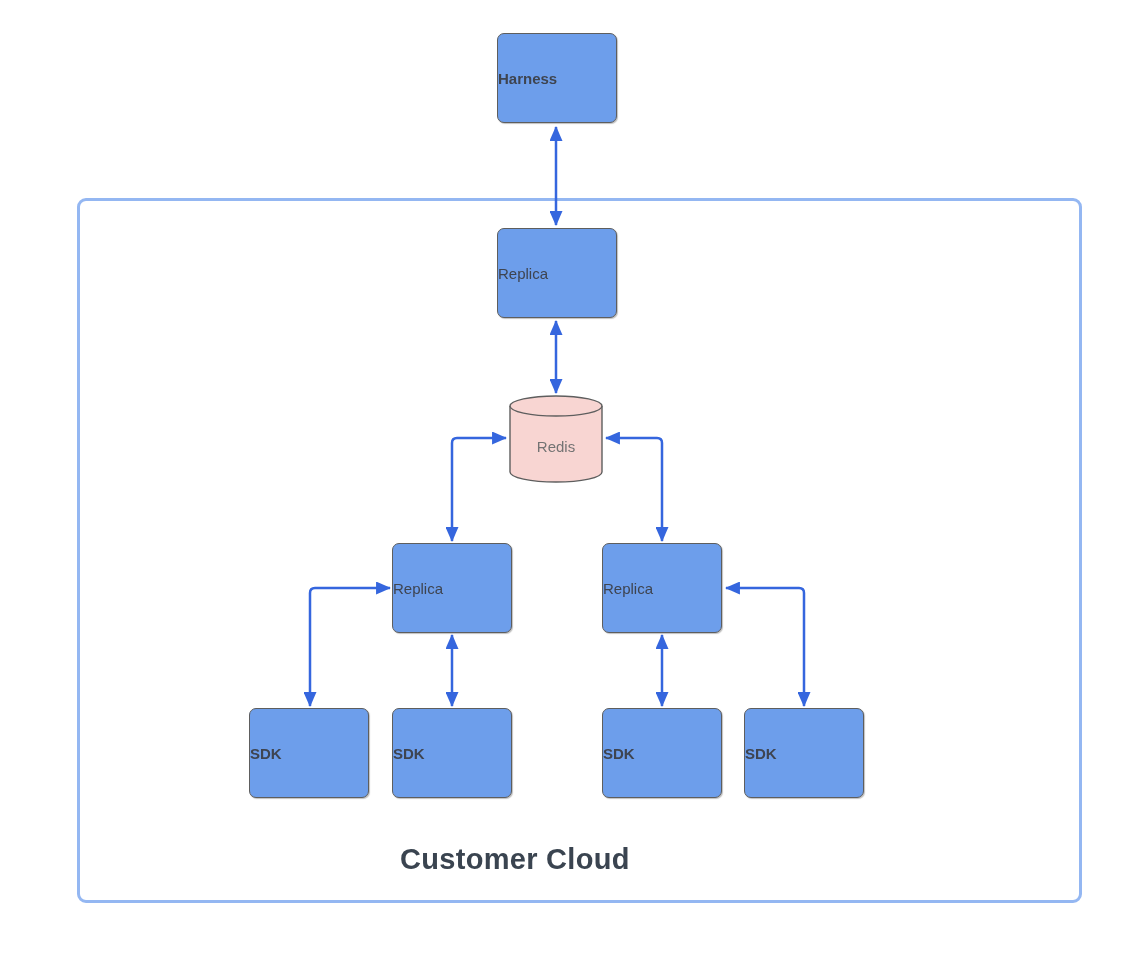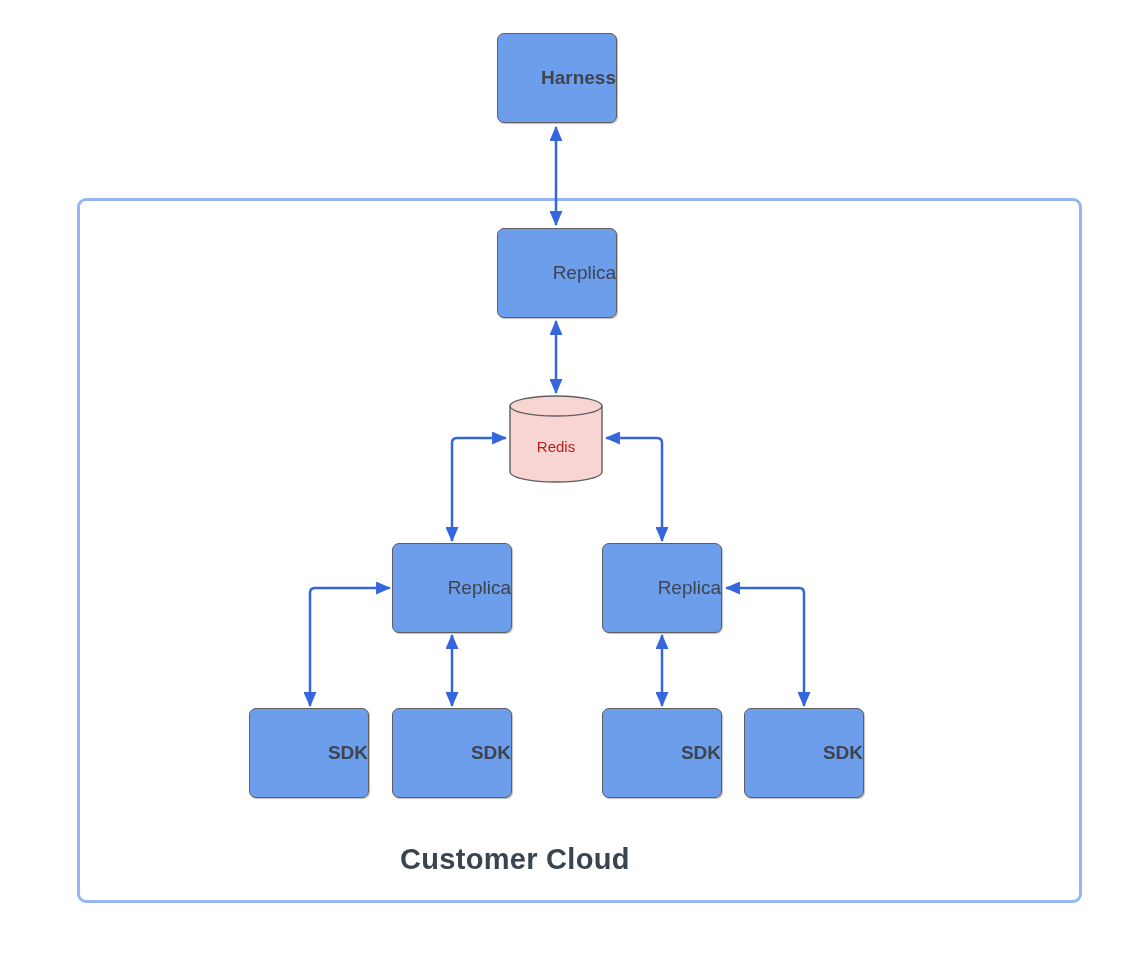--- a/index.html
+++ b/index.html
@@ -31,22 +31,22 @@
   }
   .node {
     position: absolute;
     width: 120px; height: 90px;
     background: #6d9eeb;
     border: 1.4px solid #5e5e5e;
     border-radius: 7px;
     box-shadow: 1px 1px 1px rgba(0,0,0,0.25);
     display: flex;
     align-items: center;
-    justify-content: flex-end;
-    font-size: 19px;
+    justify-content: flex-start;
+    font-size: 15px;
     color: #3e4450;
     box-sizing: border-box;
   }
   .node.bold { font-weight: bold; }
   .n-harness   { left: 497px; top: 33px;  }
   .n-primary   { left: 497px; top: 228px; }
   .n-replica-l { left: 392px; top: 543px; }
   .n-replica-r { left: 602px; top: 543px; }
   .n-sdk1      { left: 249px; top: 708px; }
   .n-sdk2      { left: 392px; top: 708px; }
@@ -59,21 +59,21 @@
   }
   .node-cylinder svg { position: absolute; left: 0; top: 0; }
   .cyl-label {
     position: absolute;
     left: 0; top: 14px;
     width: 94px; height: 74px;
     display: flex;
     align-items: center;
     justify-content: center;
     font-size: 15px;
-    color: #b91c1c;
+    color: #737373;
   }
   .cloud-label {
     position: absolute;
     left: 400px; top: 843px;
     width: 300px;
     text-align: left;
     font-size: 29px;
     font-weight: bold;
     color: #3a4450;
     letter-spacing: 0.3px;

